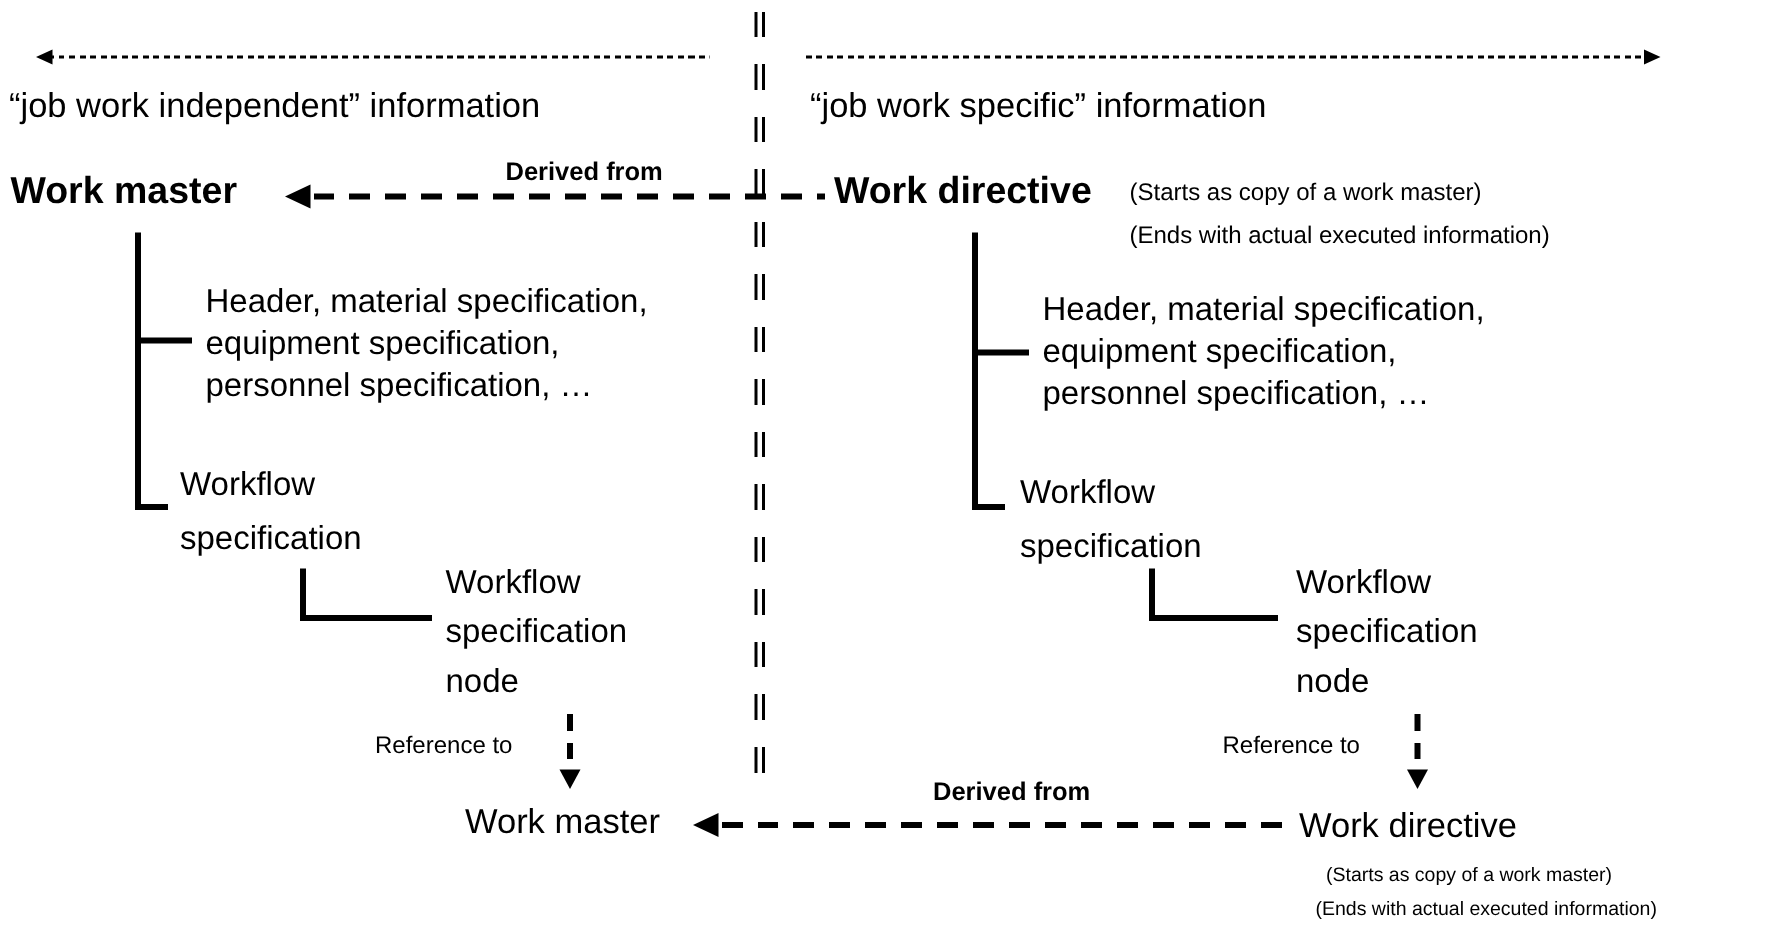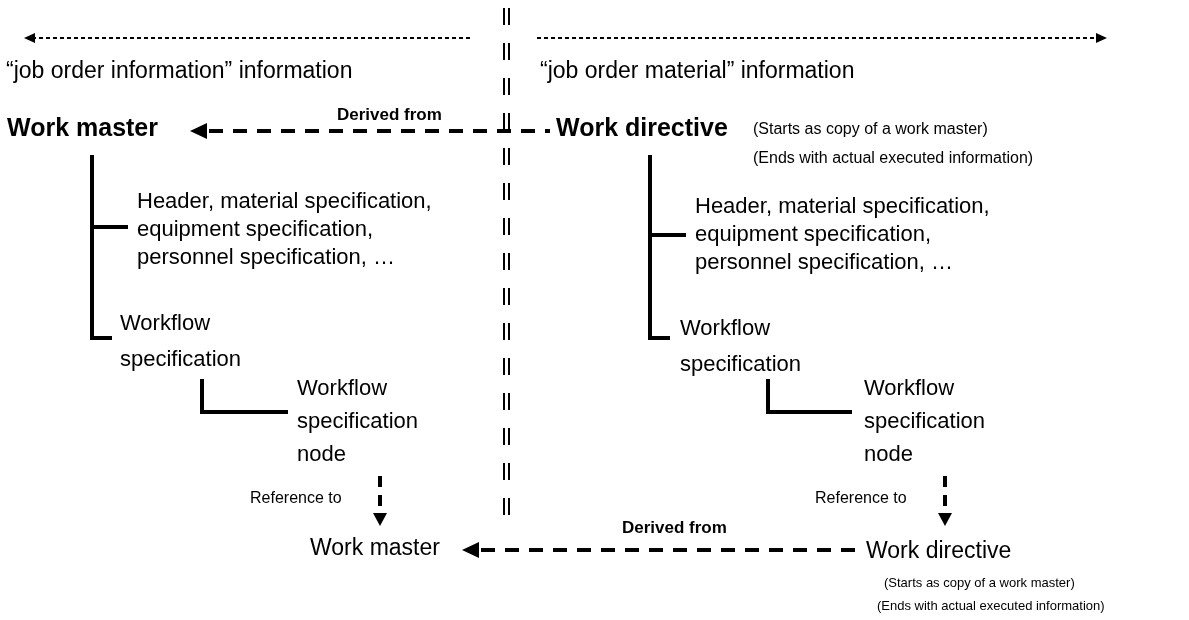--- a/index.html
+++ b/index.html
@@ -51,22 +51,22 @@
   <div class="ah ah-left-sm" style="left:24px;top:33px"></div>
   <div class="dash-thin" style="left:32px;top:37px;width:441px"></div>
   <div class="dash-thin" style="left:537px;top:37px;width:558px"></div>
   <div class="ah ah-right-sm" style="left:1096px;top:33px"></div>
 
   <div class="divider">
     <div class="divider-rail rail-l"></div>
     <div class="divider-rail rail-r"></div>
   </div>
 
-  <div class="abs section-label" style="left:6px;top:57px">“job order information” information</div>
-  <div class="abs section-label" style="left:540px;top:57px">“job order material” information</div>
+  <div class="abs section-label" style="left:6px;top:57px">“job work independent” information</div>
+  <div class="abs section-label" style="left:540px;top:57px">“job work specific” information</div>
 
   <div class="abs entity-bold" style="left:7px;top:113px">Work master</div>
   <div class="abs derived-label" style="left:337px;top:105px">Derived from</div>
   <div class="ah ah-left-lg" style="left:190px;top:123px"></div>
   <div class="dash-heavy" style="left:209px;top:129px;width:341px"></div>
   <div class="abs entity-bold" style="left:556px;top:113px">Work directive</div>
   <div class="abs note" style="left:753px;top:120px">(Starts as copy of a work master)</div>
   <div class="abs note" style="left:753px;top:149px">(Ends with actual executed information)</div>
 
   <div class="vline" style="left:90px;top:155px;height:185px"></div>

